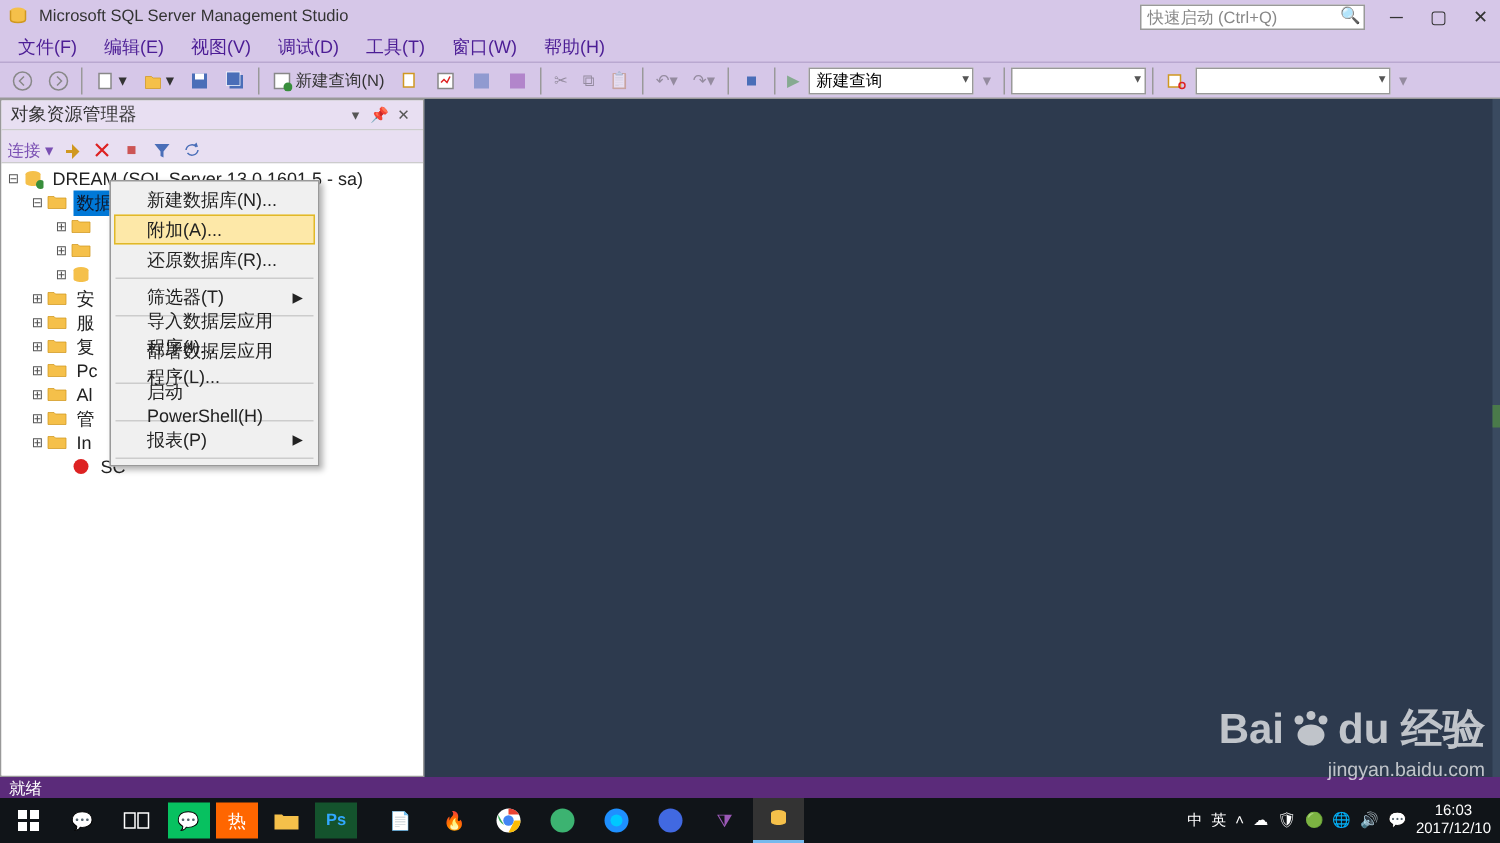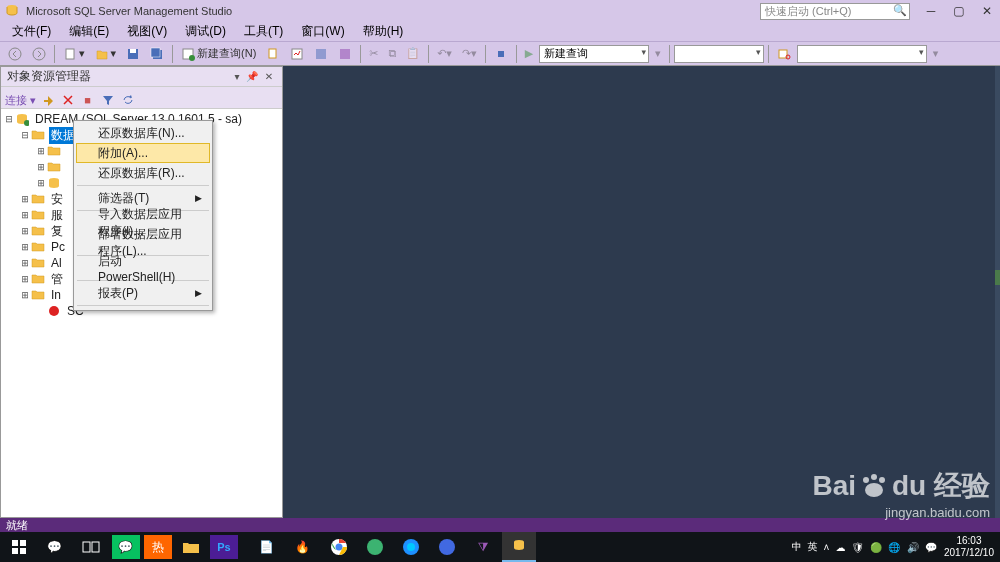--- a/index.html
+++ b/index.html
@@ -6,21 +6,21 @@
     body { width: 1000px; height: 562px; background: #2d3a4e; overflow: hidden; font-size: 12px; position: relative; }
     
     .titlebar { height: 22px; background: #d6c7e8; display: flex; align-items: center; padding: 0 4px; color: #333; }
     .titlebar .app-icon { width: 16px; height: 16px; margin-right: 6px; display: inline-flex; align-items: center; justify-content: center; }
     .titlebar .title { flex: 1; font-size: 11px; }
     .titlebar .quickbox { width: 150px; height: 17px; background: #fff; border: 1px solid #999; font-size: 11px; color: #888; padding: 0 18px 0 4px; position: relative; }
     .titlebar .quickbox .mag { position: absolute; right: 2px; top: 0; }
     .titlebar .winbtns { display: flex; gap: 10px; margin-left: 12px; }
     .titlebar .winbtn { width: 18px; text-align: center; font-size: 12px; color: #333; cursor: default; }
     
-    .menubar { height: 20px; background: #d6c7e8; display: flex; align-items: center; padding: 0 4px; gap: 2px; font-size: 12px; color: #000000; border-bottom: 1px solid #b9a8d0; }
+    .menubar { height: 20px; background: #d6c7e8; display: flex; align-items: center; padding: 0 4px; gap: 2px; font-size: 12px; color: #4c1d95; border-bottom: 1px solid #b9a8d0; }
     .menubar .menuitem { padding: 2px 8px; cursor: default; }
     
     .toolbar { height: 24px; background: #d6c7e8; display: flex; align-items: center; padding: 0 4px; gap: 2px; border-bottom: 1px solid #999; }
     .toolbar .tbtn { height: 20px; padding: 0 4px; display: inline-flex; align-items: center; gap: 2px; font-size: 11px; color: #333; }
     .toolbar .sep { width: 1px; height: 18px; background: #999; margin: 0 2px; }
     .toolbar .dropdown { height: 18px; background: #fff; border: 1px solid #999; padding: 0 14px 0 4px; font-size: 11px; position: relative; min-width: 80px; }
     .toolbar .dropdown::after { content: "▾"; position: absolute; right: 2px; top: 1px; font-size: 9px; color: #555; }
     
     .workspace { display: flex; height: calc(100% - 22px - 20px - 24px - 14px - 30px); }
     
@@ -30,21 +30,21 @@
     .panel-title .pbtn { width: 14px; text-align: center; font-size: 10px; color: #555; margin-left: 2px; }
     .panel-toolbar { height: 22px; background: #e8dff2; display: flex; align-items: flex-end; padding: 0 4px; gap: 4px; font-size: 11px; border-bottom: 1px solid #ccc; }
     .panel-toolbar .pt-label { color: #7a4fb3; }
     .panel-toolbar .pt-icon { width: 16px; height: 16px; display: inline-flex; align-items: center; justify-content: center; }
     
     .tree { flex: 1; background: #fff; padding: 2px 0; font-size: 12px; color: #222; overflow: hidden; position: relative; }
     .tree-node { display: flex; align-items: center; height: 16px; white-space: nowrap; }
     .tree-toggle { width: 12px; text-align: center; font-size: 9px; color: #555; }
     .tree-icon { width: 16px; height: 14px; display: inline-block; margin-right: 2px; }
     .tree-label { padding: 0 2px; }
-    .tree-label.selected { background: #0078d7; color: #ffffff; font-family: Liberation Serif, serif; }
+    .tree-label.selected { background: #0078d7; color: #0f172a; font-family: Liberation Serif, serif; }
     .indent0 { padding-left: 2px; }
     .indent1 { padding-left: 18px; }
     .indent2 { padding-left: 34px; }
     
     .context-menu { position: absolute; left: 73px; top: 120px; width: 140px; background: #f0f0f0; border: 1px solid #999; box-shadow: 2px 2px 4px rgba(0,0,0,0.3); z-index: 100; padding: 2px; }
     .cm-item { height: 20px; display: flex; align-items: center; padding: 0 18px 0 22px; font-size: 12px; color: #222; position: relative; }
     .cm-item.hovered { background: #fde8a8; border: 1px solid #e0b828; padding-left: 21px; }
     .cm-item .arrow { position: absolute; right: 8px; font-size: 9px; }
     .cm-sep { height: 1px; background: #ccc; margin: 2px 1px; }
     
@@ -321,21 +321,21 @@
             </svg></span>
           <span class="tree-label">SC</span>
         </div>
     </div>
   </div>
   <div class="main"></div>
 </div>
 
 <div class="context-menu">
   <div class="cm-item">
-      <span>还原数据库(N)...</span>
+      <span>新建数据库(N)...</span>
     </div>
   <div class="cm-item hovered">
       <span>附加(A)...</span>
     </div>
   <div class="cm-item">
       <span>还原数据库(R)...</span>
     </div>
   <div class="cm-sep"></div>
   <div class="cm-item">
       <span>筛选器(T)</span>
@@ -380,21 +380,21 @@
         <rect x="10" y="2" width="7" height="10" fill="none" stroke="#fff"></rect>
       </svg>
     </div>
   <div class="tb-icon" style="background:#07c160;width:28px;height:24px;margin:0 2px">💬</div>
   <div class="tb-icon" style="background:#f60;width:28px;height:24px">热</div>
   <div class="tb-icon">
       <svg width="18" height="14">
         <path d="M1 3h5l1 1h10v9H1z" fill="#f5c04a"></path>
       </svg>
     </div>
-  <div class="tb-icon" style="background:#4c1d95;width:28px;height:24px;color:#31a8ff;font-weight:bold;font-size:11px">Ps</div>
+  <div class="tb-icon" style="background:#14532d;width:28px;height:24px;color:#31a8ff;font-weight:bold;font-size:11px">Ps</div>
   <div class="tb-icon" style="width:8px"></div>
   <div class="tb-icon">📄</div>
   <div class="tb-icon" style="color:#f44">🔥</div>
   <div class="tb-icon">
       <svg width="18" height="18">
         <circle cx="9" cy="9" r="8" fill="#fff"></circle>
         <circle cx="9" cy="9" r="3.5" fill="#4285f4"></circle>
         <path d="M9 1a8 8 0 0 1 7 4H9z" fill="#ea4335"></path>
         <path d="M2 5l4 7a8 8 0 0 1-4-7z" fill="#34a853"></path>
         <path d="M9 17l4-8h4a8 8 0 0 1-8 8z" fill="#fbbc05"></path>

